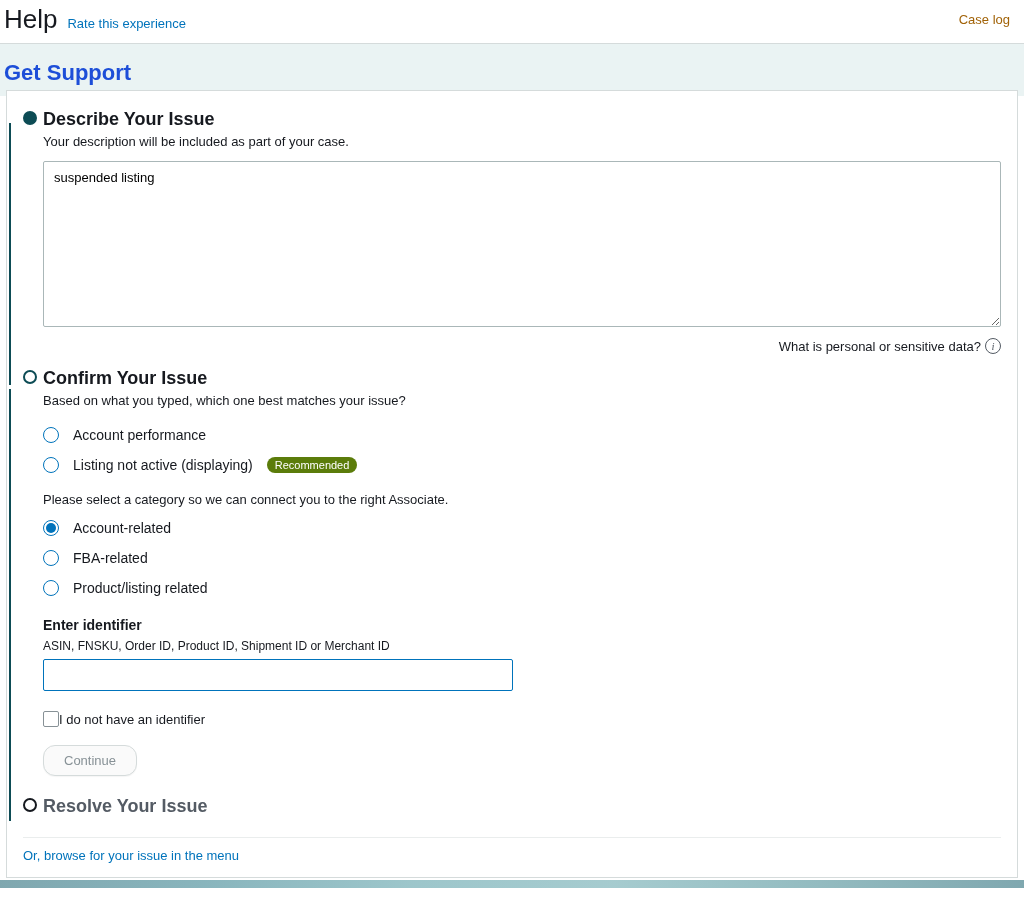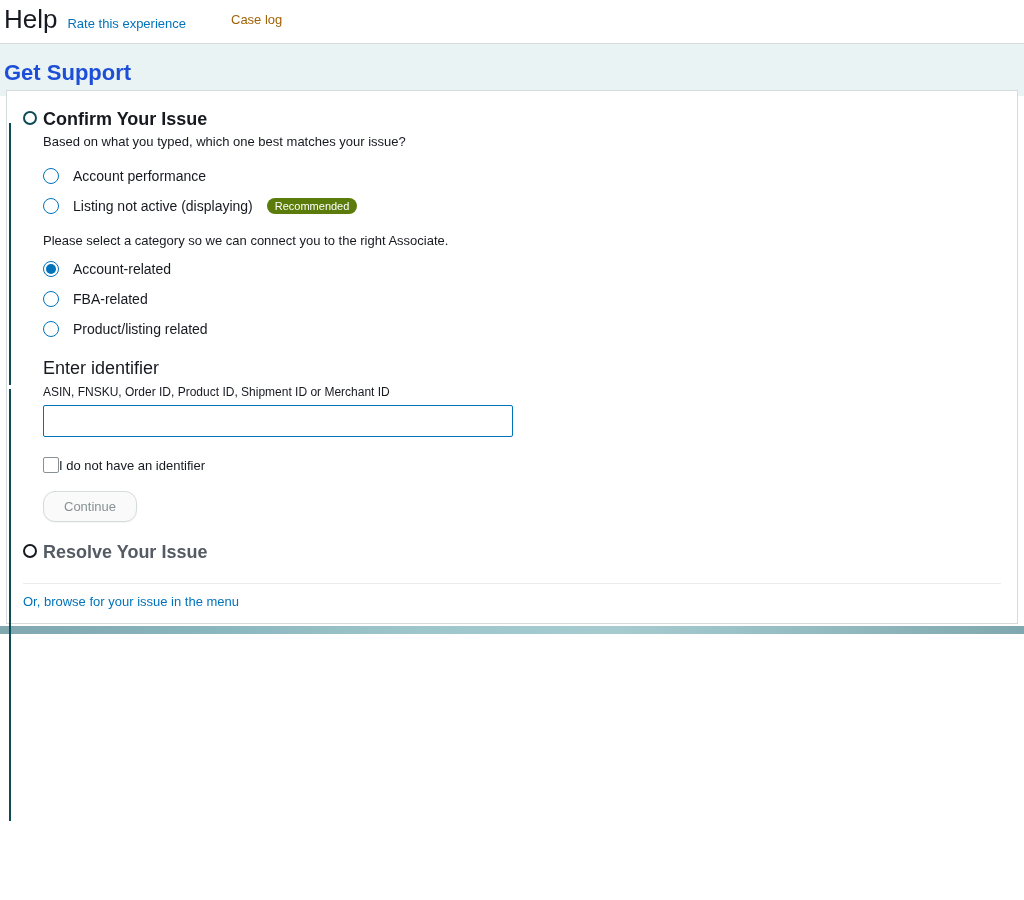--- a/index.html
+++ b/index.html
@@ -11,20 +11,21 @@
       font-family: "Amazon Ember", Arial, sans-serif;
       font-size: 13px;
       color: #16191f;
       width: 1024px;
       height: 900px;
       overflow: hidden;
       background: #fff;
     }
     .top-header {
       display: flex;
+      justify-content: space-between;
       align-items: center;
       padding: 4px 14px 8px 4px;
       border-bottom: 1px solid #d5dbdb;
       background: #fff;
     }
     .top-left {
       display: flex;
       align-items: baseline;
       gap: 10px;
     }
@@ -181,22 +182,22 @@
       color: #fff;
       font-size: 11px;
       padding: 2px 8px;
       border-radius: 10px;
     }
     .category-sub {
       font-size: 13px;
       margin: 12px 0 6px 0;
     }
     .field-label {
-      font-size: 18px;
-      font-weight: 400;
+      font-size: 14px;
+      font-weight: 700;
       margin: 14px 0 6px 0;
     }
     .field-hint {
       font-size: 12px;
       margin-bottom: 6px;
     }
     .text-input {
       width: 470px;
       height: 32px;
       border: 1px solid #0073bb;
@@ -262,20 +263,32 @@
 <div class="page-header">
   <h1 class="page-title">Get Support</h1>
 </div>
 
 <div class="card">
   <div class="steps">
 
     <div class="vline" style="top:14px; height:262px;"></div>
     <div class="vline" style="top:280px; height:432px;"></div>
 
+    <div class="step">
+      <div class="step-marker filled"></div>
+      <div class="step-title">Describe Your Issue</div>
+      <div class="step-sub">Your description will be included as part of your case.</div>
+      <textarea class="textarea" style="">suspended listing</textarea>
+      <div class="below-textarea">
+        <span class="info-link">
+          <span>What is personal or sensitive data?</span>
+          <span class="info-icon">i</span>
+        </span>
+      </div>
+    </div>
 
     <div class="step">
       <div class="step-marker open"></div>
       <div class="step-title">Confirm Your Issue</div>
       <div class="step-sub">Based on what you typed, which one best matches your issue?</div>
 
       <div class="radio-row">
         <div class="radio"></div>
         <span class="radio-label">Account performance</span>
       </div>

